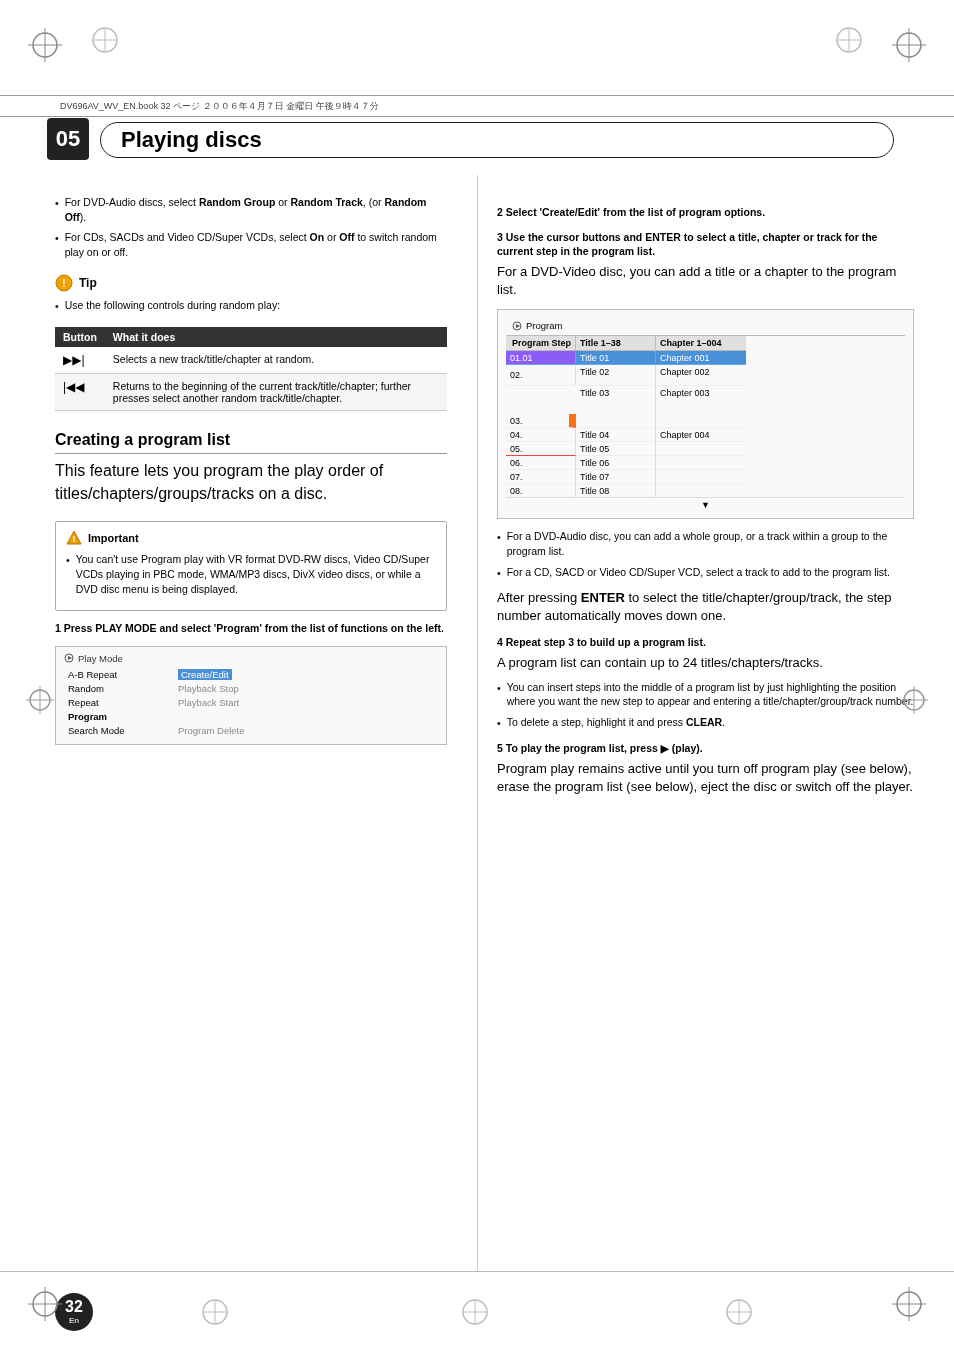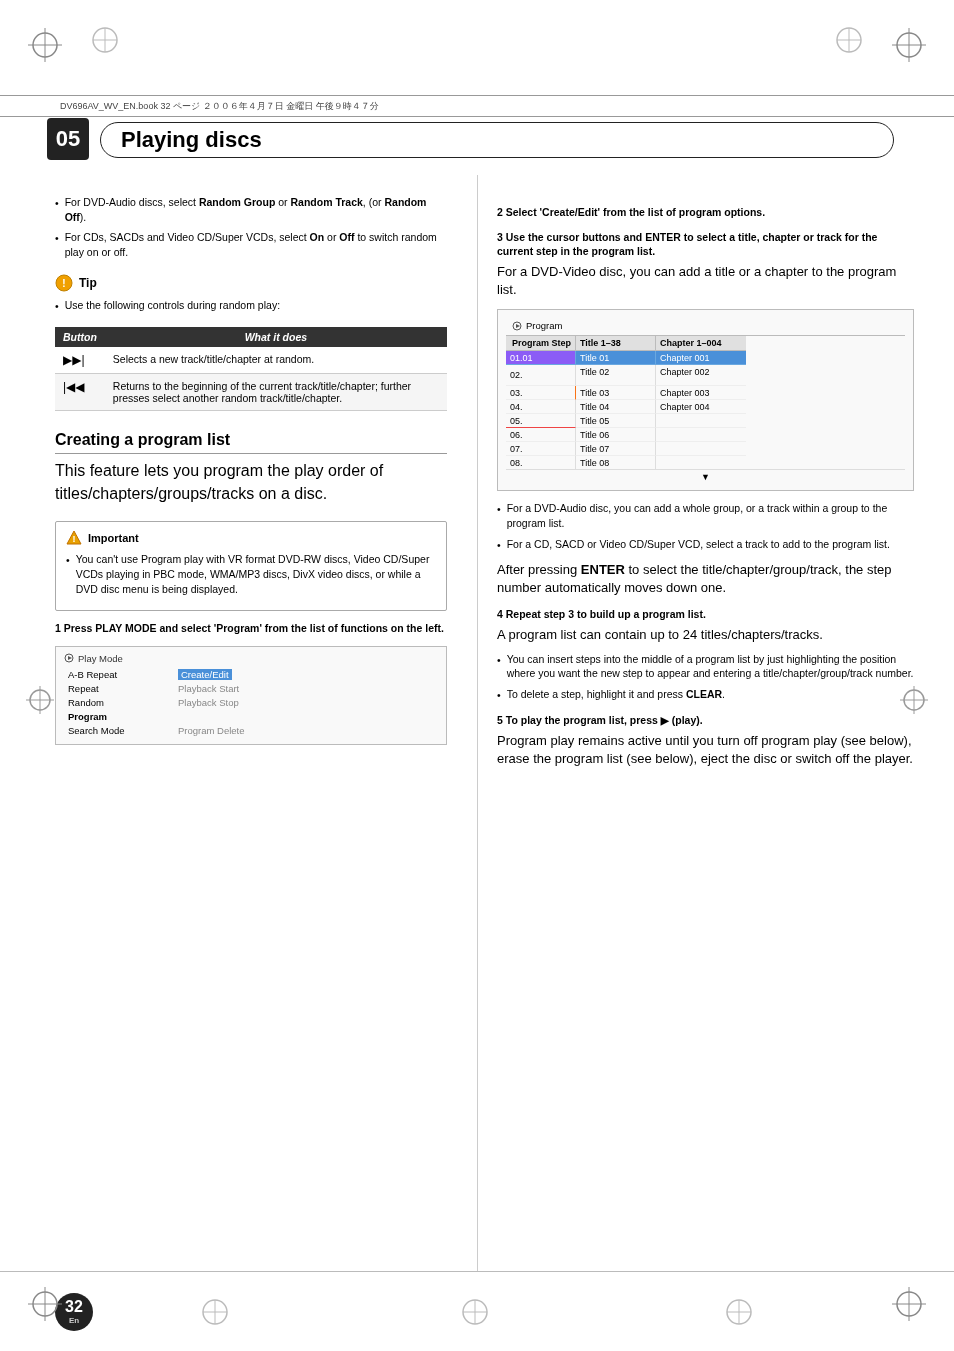--- a/index.html
+++ b/index.html
@@ -118,23 +118,22 @@
     
     .button-table {
       width: 100%;
       border-collapse: collapse;
       margin-top: 8px;
     }
     .button-table th {
       background: #333;
       color: #fff;
       padding: 4px 8px;
-      text-align: center;
+      text-align: left;
       font-size: 10.5px;
-      font-style: italic;
     }
     .button-table td {
       padding: 6px 8px;
       font-size: 10.5px;
       vertical-align: top;
       border-bottom: 1px solid #ccc;
     }
     .button-table tr:nth-child(even) td {
       background: #f5f5f5;
     }
@@ -385,26 +384,26 @@
           </svg>
         <span>Play Mode</span>
       </div>
       <div style="display:flex; gap:0;">
         <div style="flex:1;">
           <div class="ui-row">
             <span class="ui-row-label">A-B Repeat</span>
             <span class="ui-row-value highlighted" style="background:#4a90d9;color:#fff;padding:0 3px;">Create/Edit</span>
           </div>
           <div class="ui-row">
+            <span class="ui-row-label">Random</span>
+            <span class="ui-row-value" style="color:#888;">Playback Stop</span>
+          </div>
+          <div class="ui-row">
             <span class="ui-row-label">Repeat</span>
             <span class="ui-row-value" style="color:#888;">Playback Start</span>
-          </div>
-          <div class="ui-row">
-            <span class="ui-row-label">Random</span>
-            <span class="ui-row-value" style="color:#888;">Playback Stop</span>
           </div>
           <div class="ui-row">
             <span class="ui-row-label" style="font-weight:bold;">Program</span>
             <span class="ui-row-value"></span>
           </div>
           <div class="ui-row">
             <span class="ui-row-label">Search Mode</span>
             <span class="ui-row-value" style="color:#888;">Program Delete</span>
           </div>
         </div>
@@ -434,21 +433,21 @@
         <div style="background:#e0e0e0;padding:2px 4px;border-bottom:1px solid #bbb;font-weight:bold;">Chapter 1–004</div>
 
         <div style="background:#8b5cf6;color:#fff;padding:1.5px 4px;border-bottom:1px solid #6aa8e0;border-right:1px solid #6aa8e0;">01.01</div>
         <div style="background:#4a90d9;color:#fff;padding:1.5px 4px;border-bottom:1px solid #6aa8e0;border-right:1px solid #6aa8e0;">Title 01</div>
         <div style="background:#4a90d9;color:#fff;padding:1.5px 4px;border-bottom:1px solid #6aa8e0;">Chapter 001</div>
 
         <div style="padding:5px 4px;border-bottom:1px solid #eee;border-right:1px solid #ddd;">02.</div>
         <div style="padding:1.5px 4px;border-bottom:1px solid #eee;border-right:1px solid #ddd;">Title 02</div>
         <div style="padding:1.5px 4px;border-bottom:1px solid #eee;">Chapter 002</div>
 
-        <div style="padding:1.5px 4px;border-bottom:1px solid #eee;border-right:1px solid #f97316;">03.</div>
+        <div style="padding:1.5px 4px;border-bottom:1px solid #eee;border-right:7px solid #f97316;margin-top:28px;">03.</div>
         <div style="padding:1.5px 4px;border-bottom:1px solid #eee;border-right:1px solid #ddd;">Title 03</div>
         <div style="padding:1.5px 4px;border-bottom:1px solid #eee;">Chapter 003</div>
 
         <div style="padding:1.5px 4px;border-bottom:1px solid #eee;border-right:1px solid #ddd;">04.</div>
         <div style="padding:1.5px 4px;border-bottom:1px solid #eee;border-right:1px solid #ddd;">Title 04</div>
         <div style="padding:1.5px 4px;border-bottom:1px solid #eee;">Chapter 004</div>
 
         <div style="padding:1.5px 4px;border-bottom:1px solid #ef4444;border-right:1px solid #ddd;">05.</div>
         <div style="padding:1.5px 4px;border-bottom:1px solid #eee;border-right:1px solid #ddd;">Title 05</div>
         <div style="padding:1.5px 4px;border-bottom:1px solid #eee;"></div>

